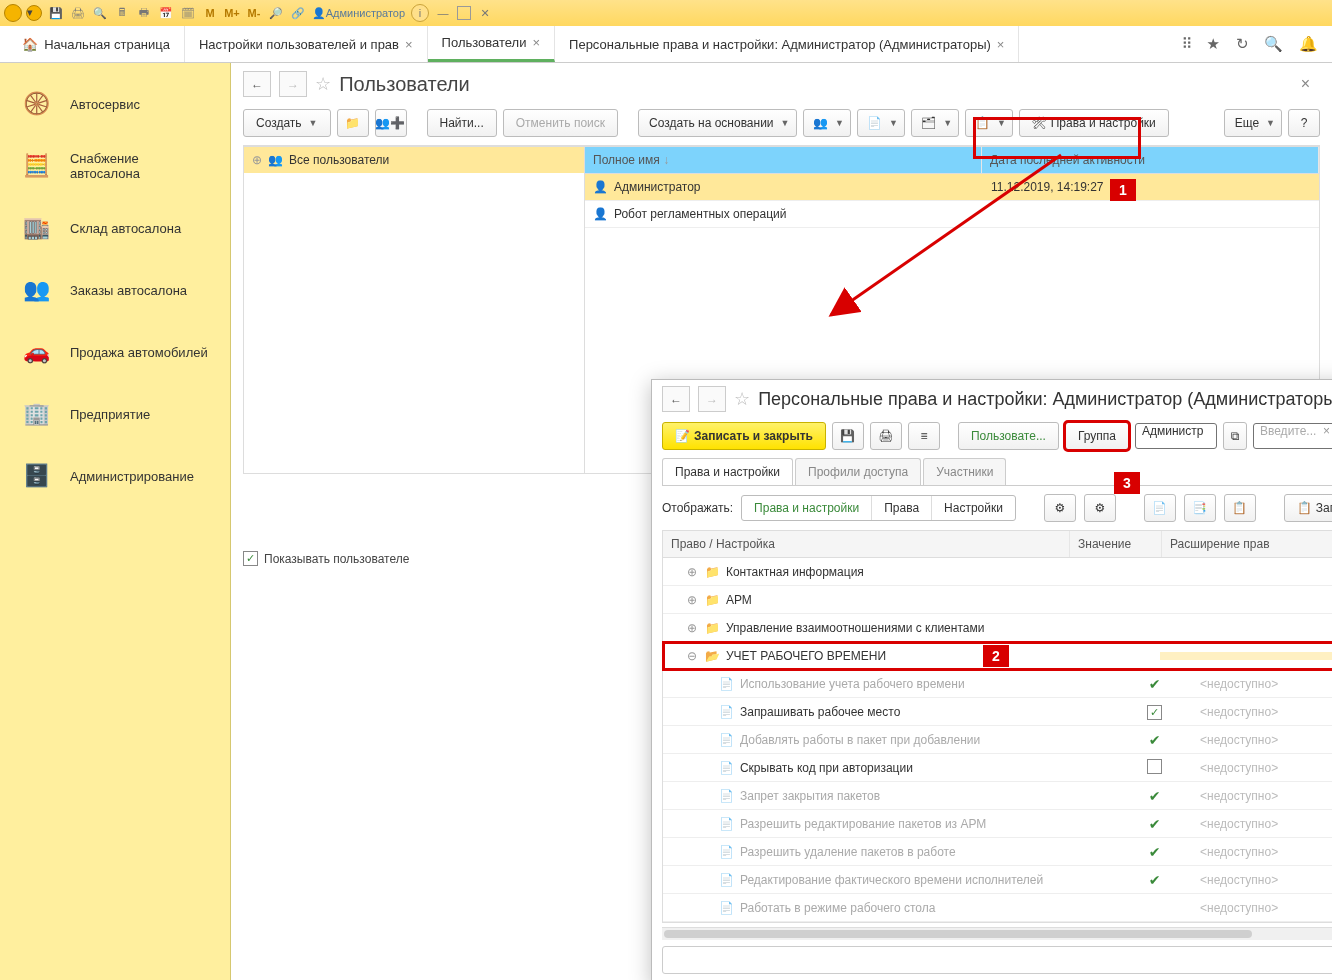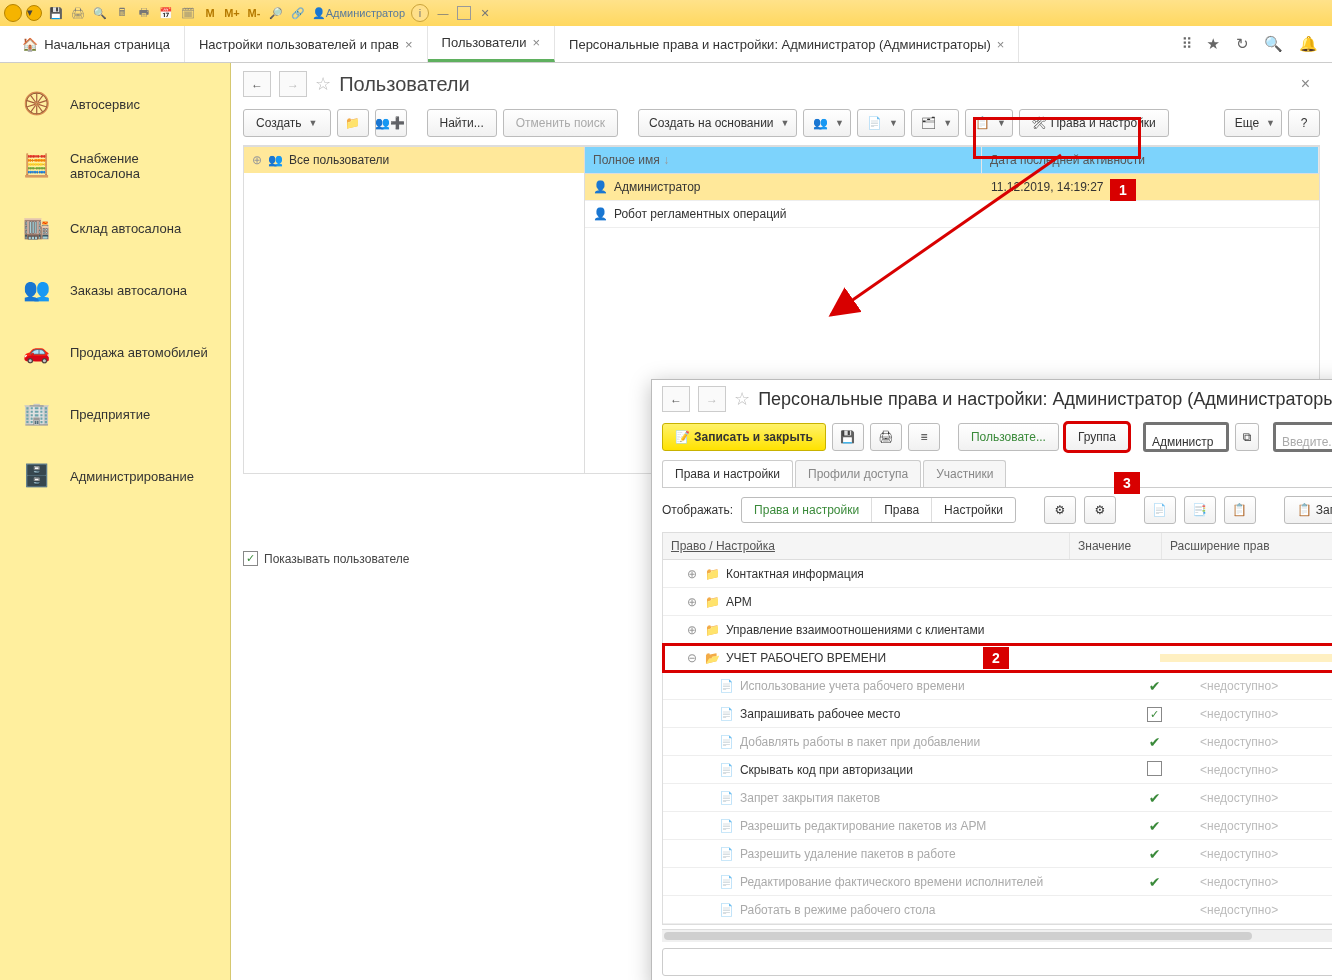--- a/index.html
+++ b/index.html
@@ -57,36 +57,36 @@
 .td{padding:6px 8px;font-size:12px;display:flex;align-items:center;gap:6px;}
 
 .checkrow{position:absolute;left:12px;top:488px;display:flex;align-items:center;gap:6px;color:#444;}
 
 .subwin{position:absolute;left:420px;top:316px;width:860px;background:#fff;border:1px solid #bbb;box-shadow:0 4px 20px rgba(0,0,0,.25);}
 .sub-head{display:flex;align-items:center;gap:8px;padding:6px 10px;}
 .sub-title{font-size:18px;color:#333;}
 .sub-toolbar{display:flex;align-items:center;gap:6px;padding:4px 10px;flex-wrap:nowrap;}
 .btn.yellow{background:linear-gradient(#fff26a,#ffe200);border-color:#c8b200;font-weight:bold;}
 .btn.green-label{color:#3a8a3a;}
-.inp{height:24px;border:3px solid #737373;border-radius:3px;padding:0 6px;font-size:12px;display:flex;align-items:flex-end;background:#fff;margin-left:8px;}
+.inp{height:24px;border:1px solid #737373;border-radius:3px;padding:0 6px;font-size:12px;display:flex;align-items:flex-start;background:#fff;}
 .inp.disabled{color:#aaa;}
 
 .itabs{display:flex;border-bottom:1px solid #ccc;margin:4px 10px 0 10px;}
 .itab{padding:6px 12px;border:1px solid #ccc;border-bottom:none;background:#f6f6f6;color:#888;margin-right:2px;cursor:pointer;border-radius:3px 3px 0 0;}
 .itab.active{background:#fff;color:#333;}
 .filter-row{display:flex;align-items:center;gap:8px;padding:8px 10px;}
 .seg{display:flex;border:1px solid #bcbcbc;border-radius:3px;overflow:hidden;}
 .seg .s{padding:5px 12px;font-size:12px;cursor:pointer;border-right:1px solid #ddd;}
 .seg .s:last-child{border-right:none;}
 .seg .s.active{color:#3a8a3a;}
 
 .rights-tbl{margin:0 10px;border:1px solid #ddd;position:relative;}
 .rights-head{display:flex;background:#f5f5f5;border-bottom:1px solid #ddd;}
 .rh{padding:6px 8px;font-size:12px;color:#555;border-right:1px solid #e6e6e6;}
-.rh.c1{width:390px;text-decoration:underline;}
+.rh.c1{width:390px;}
 .rh.c2{width:75px;}
 .rh.c3{flex:1;}
 .r-row{display:flex;border-bottom:1px solid #eee;align-items:center;min-height:27px;}
 .rc1{width:390px;padding:4px 8px;display:flex;align-items:center;gap:6px;font-size:12px;}
 .rc2{width:75px;text-align:center;color:#3a8a3a;font-size:14px;}
 .rc3{flex:1;padding:4px 8px;color:#bbb;font-size:12px;}
 .rc1.indent1{padding-left:24px;}
 .rc1.indent2{padding-left:56px;}
 .rc1 .exp{color:#999;width:12px;}
 .folder{color:#e8b23a;}

